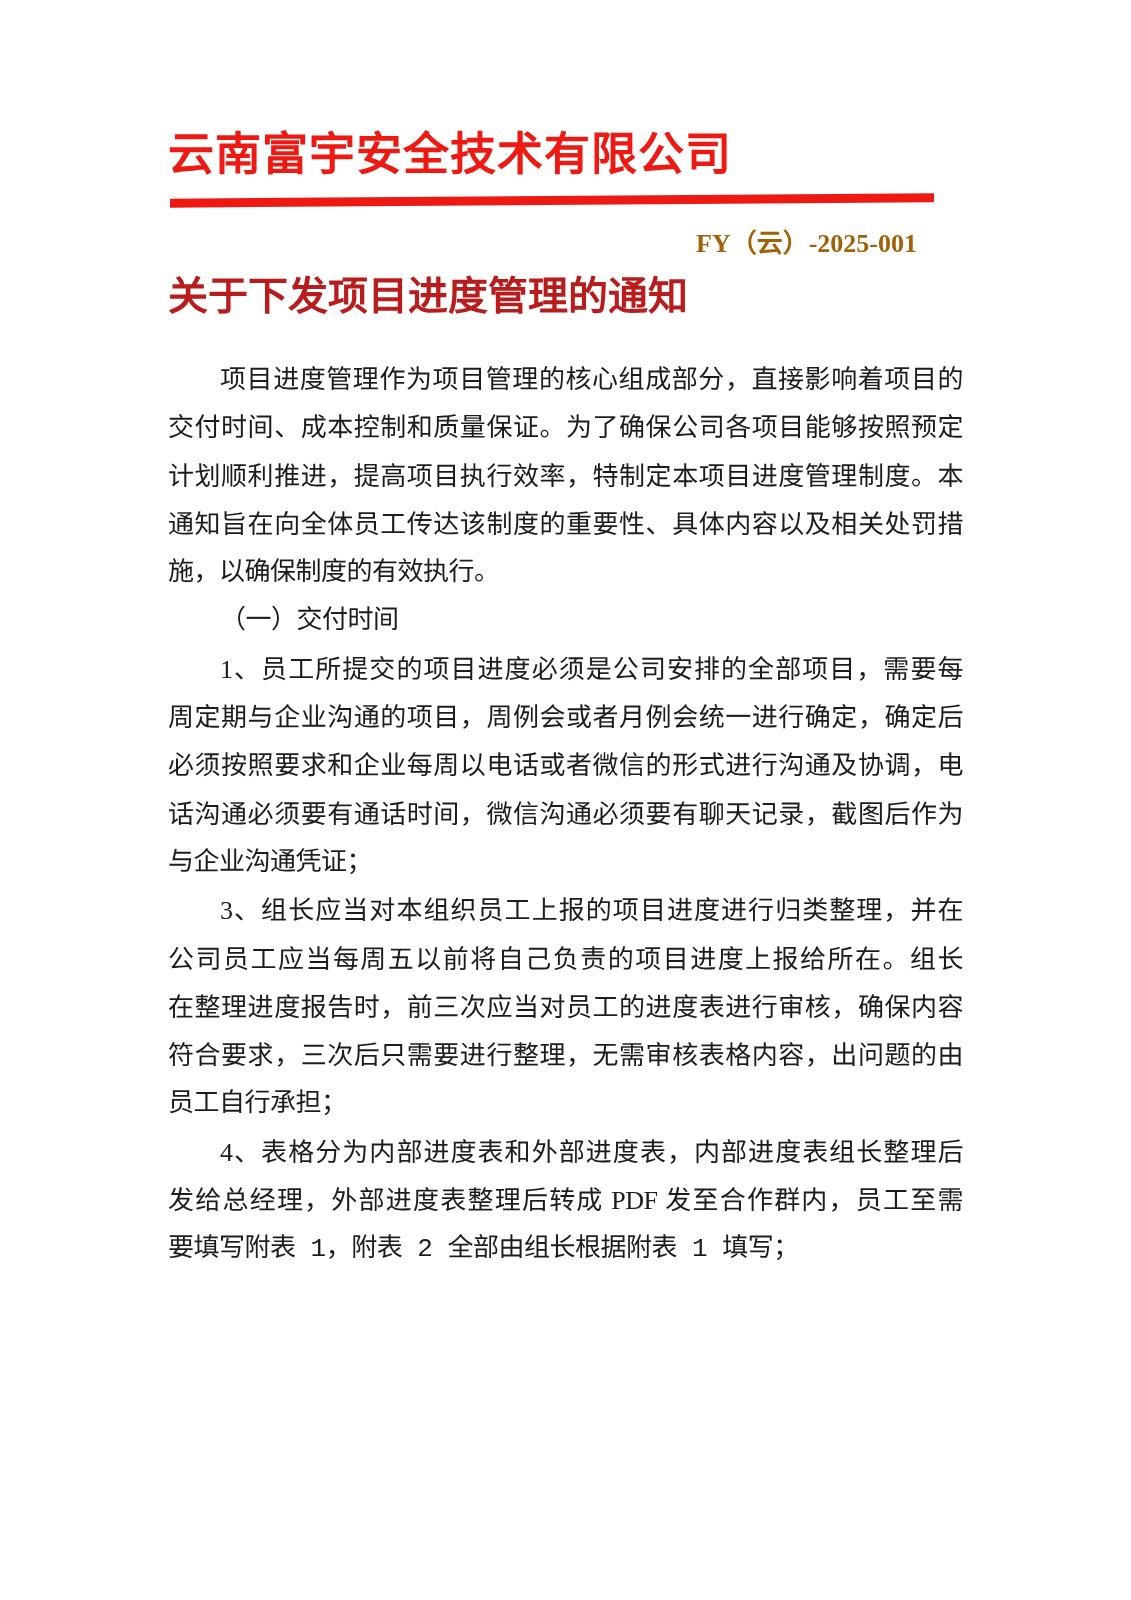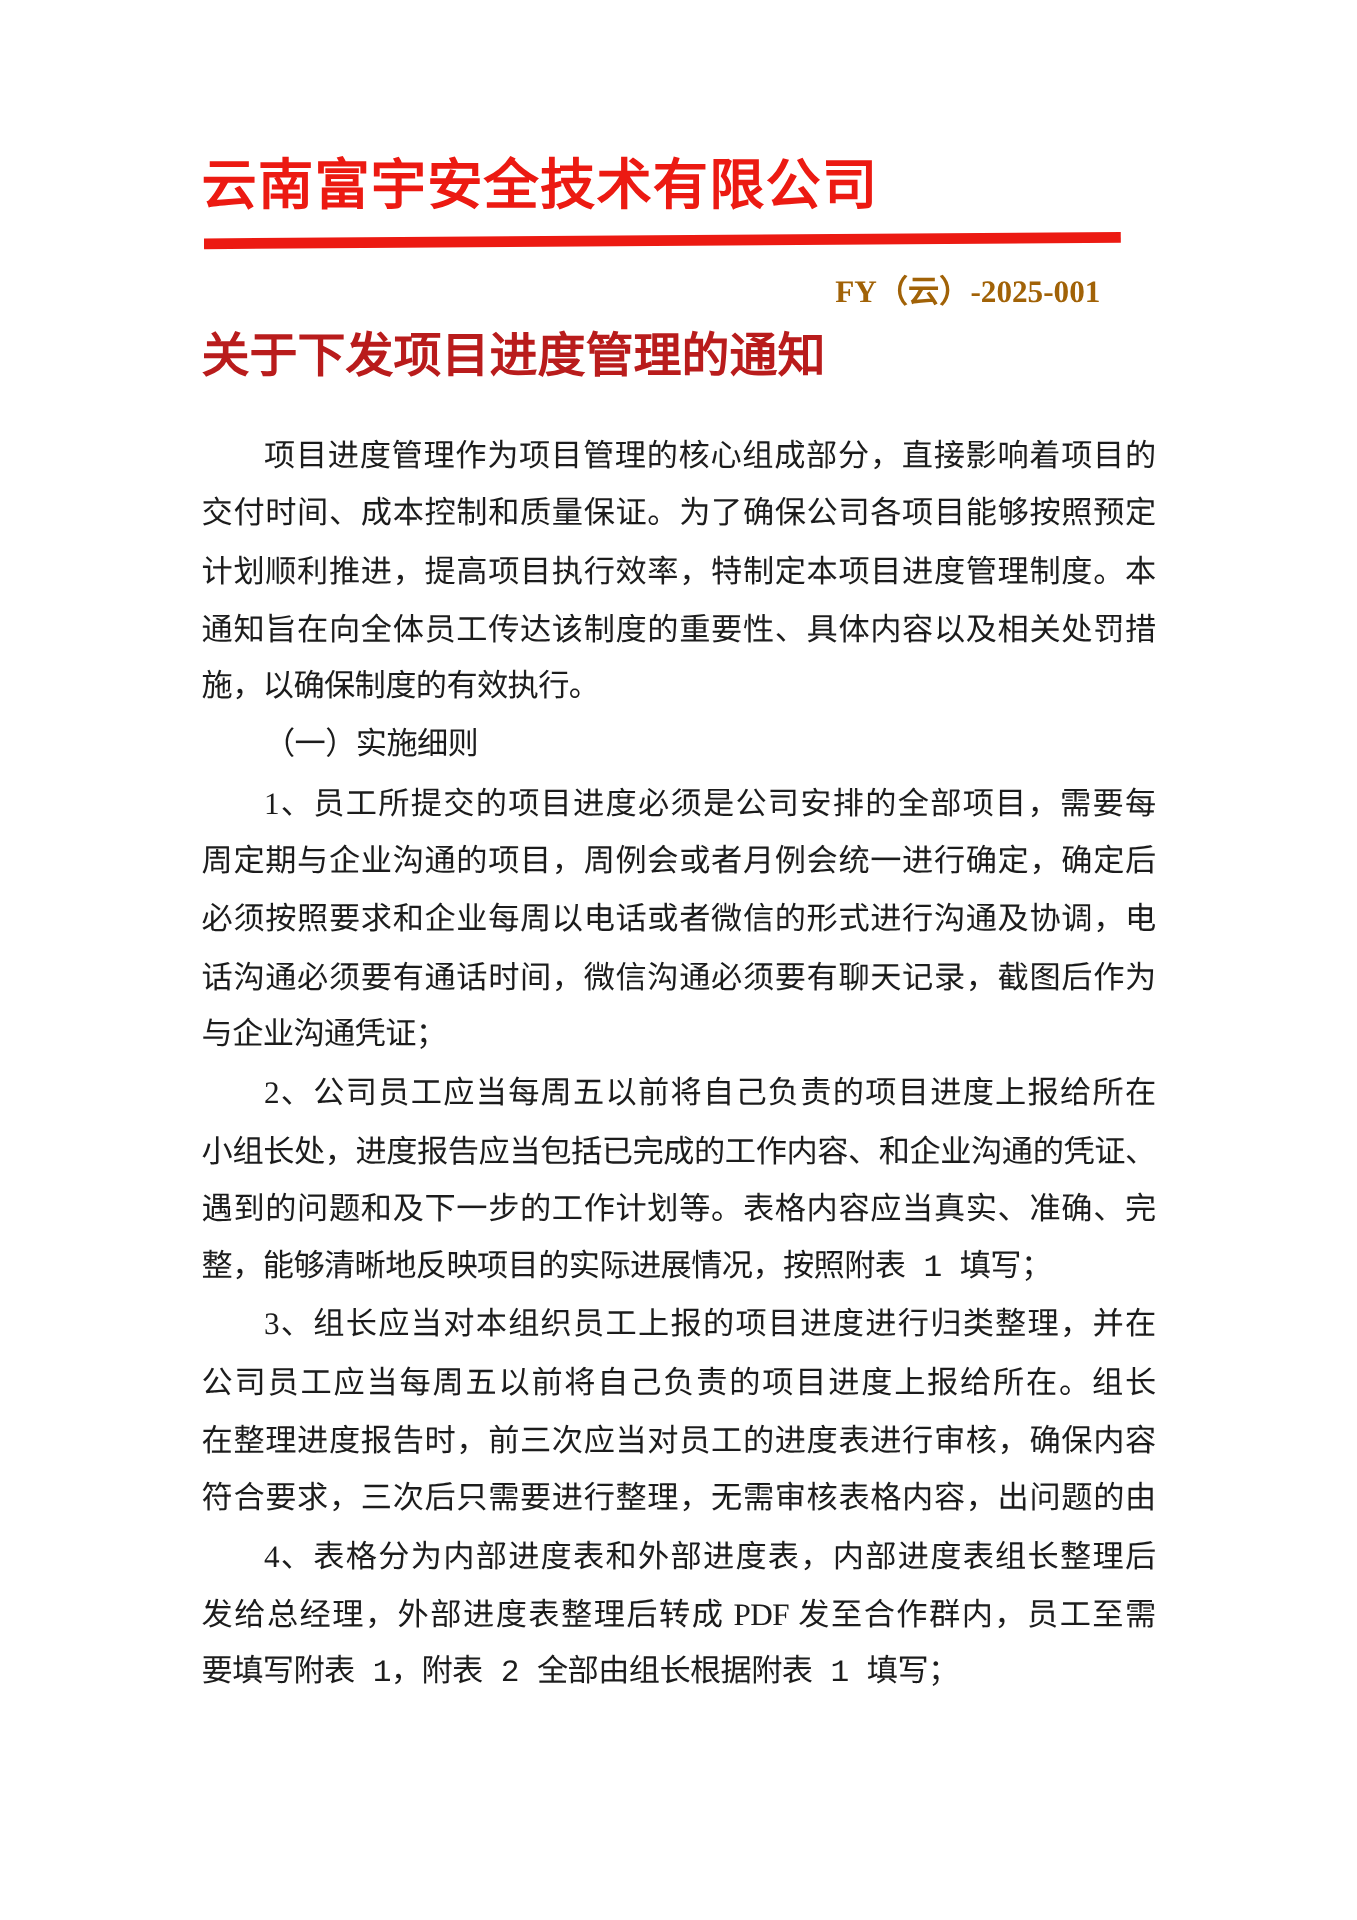--- a/index.html
+++ b/index.html
@@ -99,40 +99,35 @@
 
     <div class="doc-body">
         <div class="para">
           <div class="line first">项目进度管理作为项目管理的核心组成部分，直接影响着项目的</div>
           <div class="line">交付时间、成本控制和质量保证。为了确保公司各项目能够按照预定</div>
           <div class="line">计划顺利推进，提高项目执行效率，特制定本项目进度管理制度。本</div>
           <div class="line">通知旨在向全体员工传达该制度的重要性、具体内容以及相关处罚措</div>
           <div class="line last">施，以确保制度的有效执行。</div>
         </div>
         <div class="para heading">
-          <div class="line first last">（一）实施细则</div>
+          <div class="line first last">（一）交付时间</div>
         </div>
         <div class="para">
           <div class="line first">1、员工所提交的项目进度必须是公司安排的全部项目，需要每</div>
           <div class="line">周定期与企业沟通的项目，周例会或者月例会统一进行确定，确定后</div>
           <div class="line">必须按照要求和企业每周以电话或者微信的形式进行沟通及协调，电</div>
           <div class="line">话沟通必须要有通话时间，微信沟通必须要有聊天记录，截图后作为</div>
           <div class="line last">与企业沟通凭证；</div>
         </div>
         <div class="para">
-          <div class="line first">2、公司员工应当每周五以前将自己负责的项目进度上报给所在</div>
-          <div class="line">小组长处，进度报告应当包括已完成的工作内容、和企业沟通的凭证、</div>
-          <div class="line">遇到的问题和及下一步的工作计划等。表格内容应当真实、准确、完</div>
-          <div class="line last">整，能够清晰地反映项目的实际进展情况，按照附表 1 填写；</div>
-        </div>
-        <div class="para">
           <div class="line first">3、组长应当对本组织员工上报的项目进度进行归类整理，并在</div>
           <div class="line">公司员工应当每周五以前将自己负责的项目进度上报给所在。组长</div>
           <div class="line">在整理进度报告时，前三次应当对员工的进度表进行审核，确保内容</div>
           <div class="line">符合要求，三次后只需要进行整理，无需审核表格内容，出问题的由</div>
+          <div class="line last">员工自行承担；</div>
         </div>
         <div class="para">
           <div class="line first">4、表格分为内部进度表和外部进度表，内部进度表组长整理后</div>
           <div class="line">发给总经理，外部进度表整理后转成 PDF 发至合作群内，员工至需</div>
           <div class="line last">要填写附表 1，附表 2 全部由组长根据附表 1 填写；</div>
         </div>
       </div>
 
   </div>
 </div>

